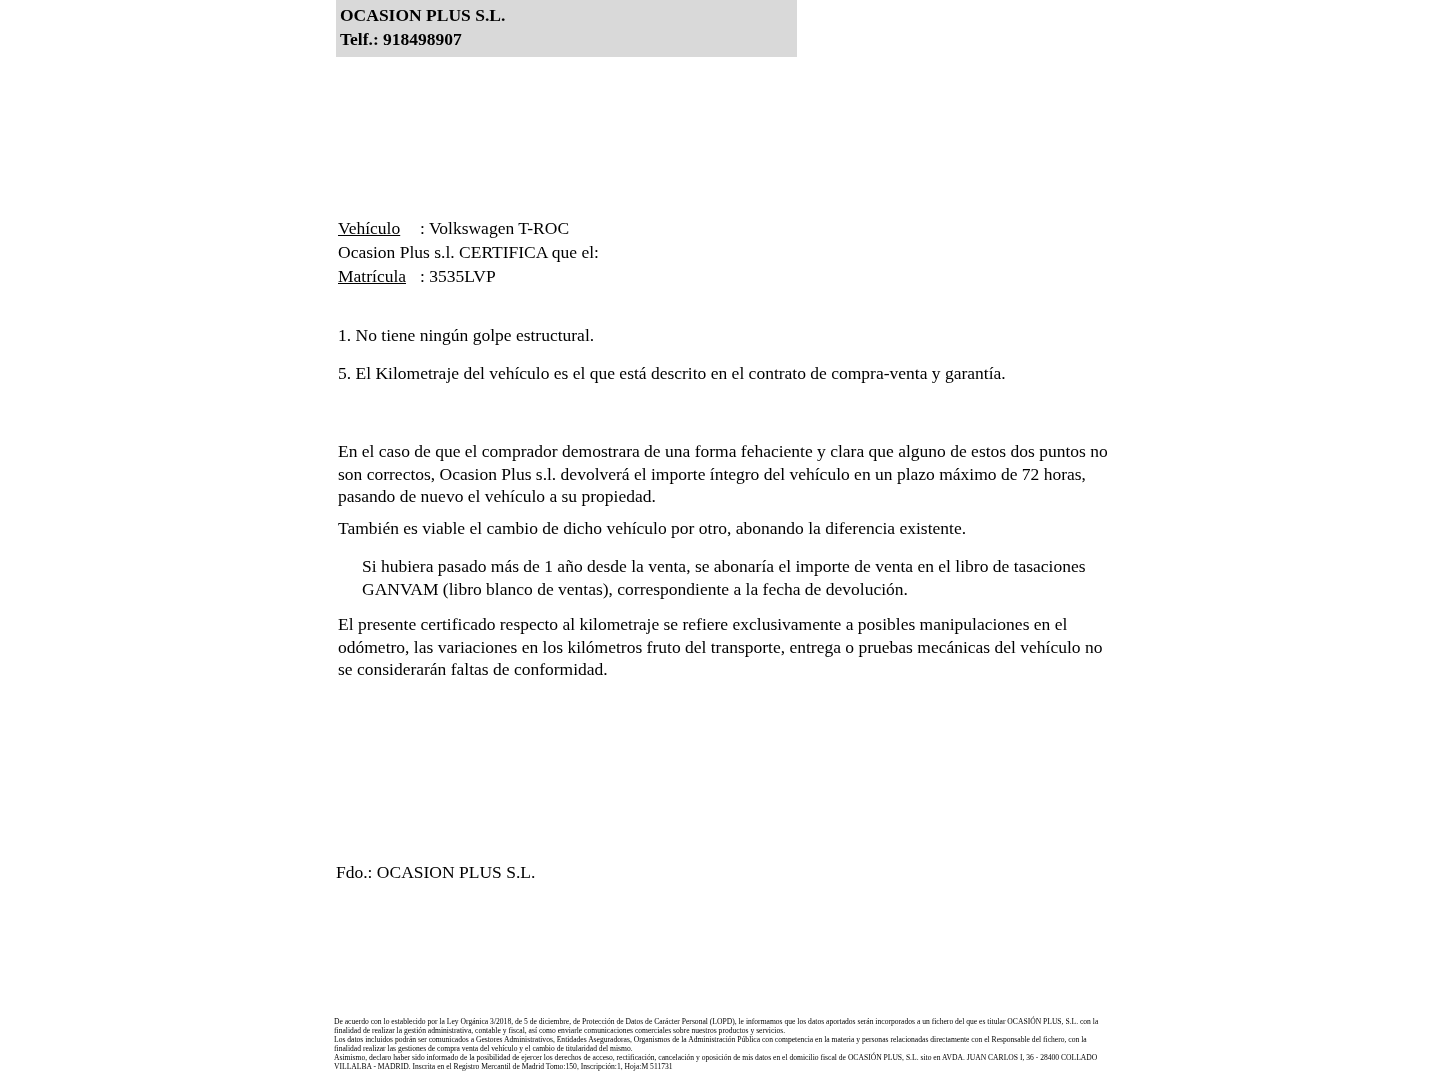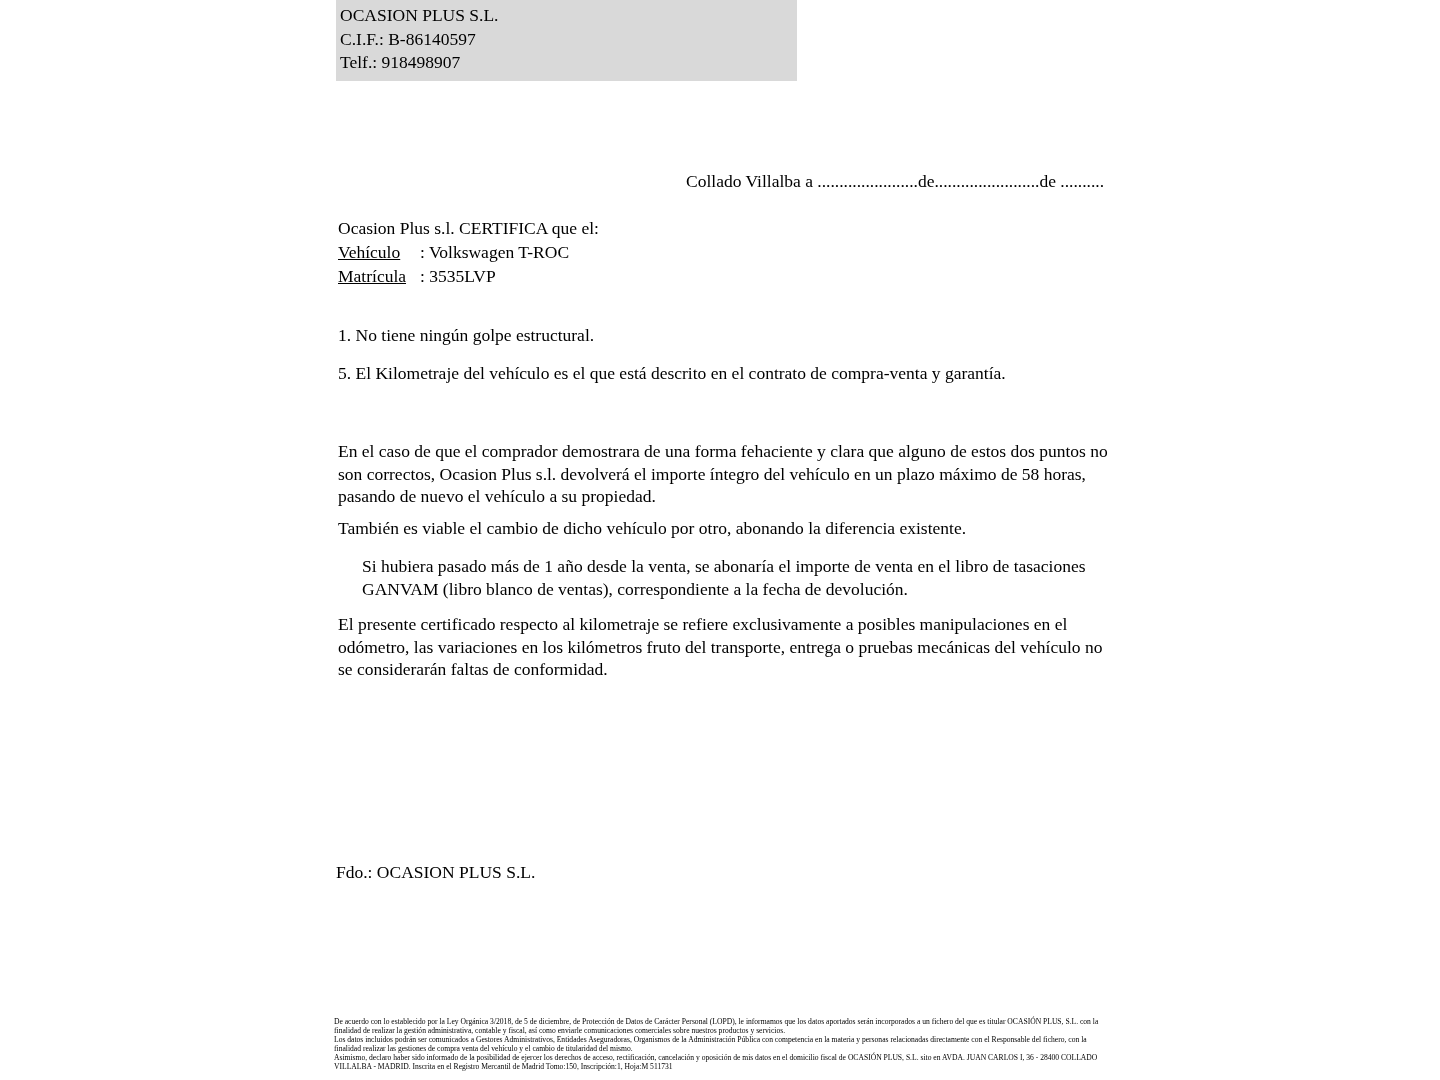--- a/index.html
+++ b/index.html
@@ -24,21 +24,21 @@
   .company-block {
     position: absolute;
     left: 336px;
     top: 0px;
     width: 461px;
     background: #d9d9d9;
     padding: 4px 0 6px 4px;
     box-sizing: border-box;
   }
   .company-block div {
-    font-weight: normal;
+    font-weight: bold;
     font-size: 17.5px;
     line-height: 23.5px;
     white-space: nowrap;
   }
 
   
   .date-line {
     position: absolute;
     left: 686px;
     top: 171px;
@@ -107,40 +107,38 @@
     margin: 0;
   }
 </style>
 </head>
 <body>
 
 <div class="page">
 
   <div class="company-block">
     <div>OCASION PLUS S.L.</div>
-    <div>C.I.F.: B-86140597</div>
     <div>Telf.: 918498907</div>
   </div>
 
-  <div class="date-line">Collado Villalba a .......................de........................de ..........</div>
 
   <div class="certifica">
-    <div class="row">Ocasion Plus s.l. CERTIFICA que el:</div>
     <div class="row">
       <span class="label-u">Vehículo</span><span>: Volkswagen T-ROC</span>
     </div>
+    <div class="row">Ocasion Plus s.l. CERTIFICA que el:</div>
     <div class="row">
       <span class="label-u">Matrícula</span><span>: 3535LVP</span>
     </div>
   </div>
 
   <div class="point" id="point-1">1. No tiene ningún golpe estructural.</div>
   <div class="point" id="point-2">5. El Kilometraje del vehículo es el que está descrito en el contrato de compra-venta y garantía.</div>
 
-  <div class="para" id="para-1">En el caso de que el comprador demostrara de una forma fehaciente y clara que alguno de estos dos puntos no son correctos, Ocasion Plus s.l. devolverá el importe íntegro del vehículo en un plazo máximo de 58 horas, pasando de nuevo el vehículo a su propiedad.</div>
+  <div class="para" id="para-1">En el caso de que el comprador demostrara de una forma fehaciente y clara que alguno de estos dos puntos no son correctos, Ocasion Plus s.l. devolverá el importe íntegro del vehículo en un plazo máximo de 72 horas, pasando de nuevo el vehículo a su propiedad.</div>
   <div class="para" id="para-2">También es viable el cambio de dicho vehículo por otro, abonando la diferencia existente.</div>
   <div class="para" id="para-3">Si hubiera pasado más de 1 año desde la venta, se abonaría el importe de venta en el libro de tasaciones GANVAM (libro blanco de ventas), correspondiente a la fecha de devolución.</div>
   <div class="para" id="para-4">El presente certificado respecto al kilometraje se refiere exclusivamente a posibles manipulaciones en el odómetro, las variaciones en los kilómetros fruto del transporte, entrega o pruebas mecánicas del vehículo no se considerarán faltas de conformidad.</div>
 
   <div class="signature">Fdo.: OCASION PLUS S.L.</div>
 
   <div class="legal">
     <p>De acuerdo con lo establecido por la Ley Orgánica 3/2018, de 5 de diciembre, de Protección de Datos de Carácter Personal (LOPD), le informamos que los datos aportados serán incorporados a un fichero del que es titular OCASIÓN PLUS, S.L. con la finalidad de realizar la gestión administrativa, contable y fiscal, así como enviarle comunicaciones comerciales sobre nuestros productos y servicios.</p>
     <p>Los datos incluidos podrán ser comunicados a Gestores Administrativos, Entidades Aseguradoras, Organismos de la Administración Pública con competencia en la materia y personas relacionadas directamente con el Responsable del fichero, con la finalidad realizar las gestiones de compra venta del vehículo y el cambio de titularidad del mismo.</p>
     <p>Asimismo, declaro haber sido informado de la posibilidad de ejercer los derechos de acceso, rectificación, cancelación y oposición de mis datos en el domicilio fiscal de OCASIÓN PLUS, S.L. sito en AVDA. JUAN CARLOS I, 36 - 28400 COLLADO VILLALBA - MADRID. Inscrita en el Registro Mercantil de Madrid Tomo:150, Inscripción:1, Hoja:M 511731</p>

